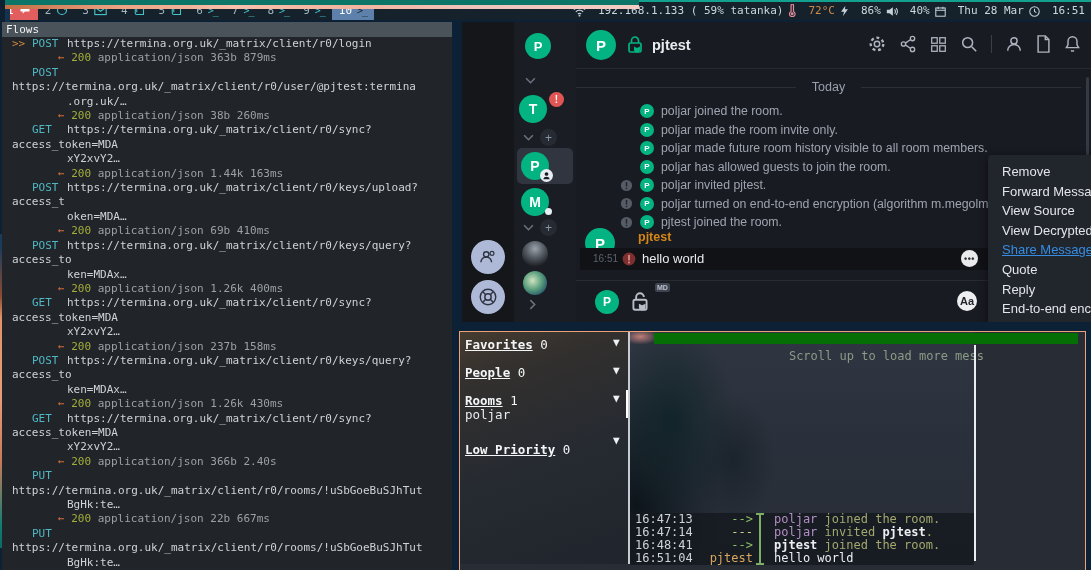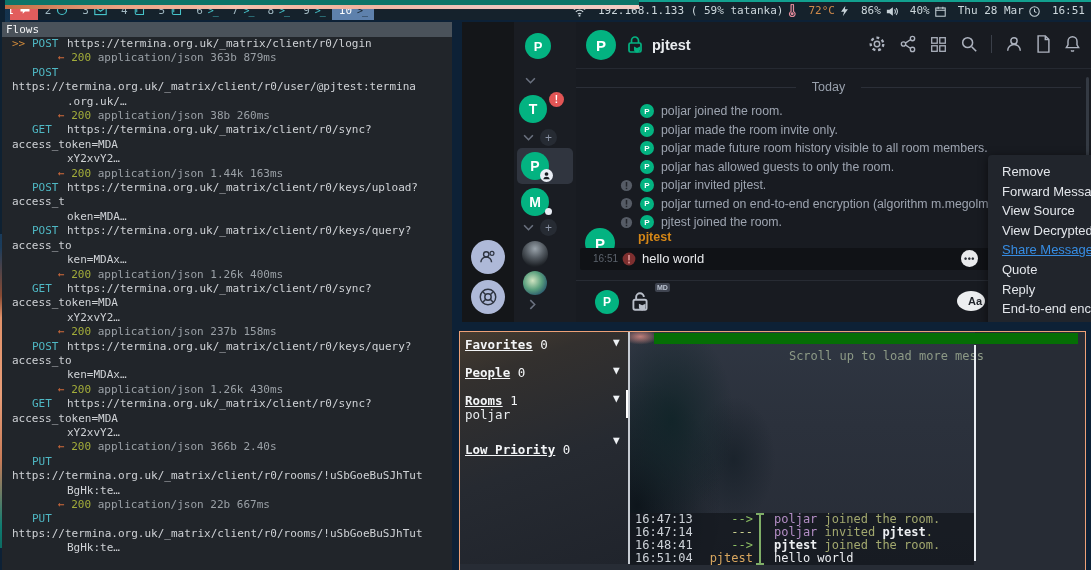--- a/index.html
+++ b/index.html
@@ -68,21 +68,21 @@
   .ev-shield{width:13px;height:13px;flex:0 0 auto;color:#7a8089;}
   #msg-name{font-size:12.5px;font-weight:bold;color:#d48617;}
   #hl-row{left:118px;top:226px;width:505px;height:22px;background:#101216;border-radius:2px;}
   #msg-time{font-size:10px;color:#5c636d;}
   .red-shield{color:#a33e3e;}
   #msg-text{font-size:13px;color:#e8eaec;}
   #dots-btn{width:17px;height:17px;border-radius:50%;background:#e9eaec;color:#2a2e35;display:flex;align-items:center;justify-content:center;font-size:9px;font-weight:bold;letter-spacing:.5px;}
   #composer-line{left:114px;top:258px;width:515px;height:1px;background:#272b33;}
   #md-badge{background:#3f4450;color:#b9c2d0;font-size:7px;padding:1px 2px;border-radius:2px;font-weight:bold;}
   #composer-ph{font-size:13.5px;color:#5f646d;}
-  #aa-btn{width:20px;height:20px;border-radius:50%;background:#eceef0;color:#1f2329;display:flex;align-items:center;justify-content:center;font-size:11px;font-weight:bold;padding-left:8px;}
+  #aa-btn{width:20px;height:20px;border-radius:50%;background:#eceef0;color:#1f2329;display:flex;align-items:center;justify-content:center;font-size:11px;font-weight:bold;}
   #riot-scroll{right:2px;top:55px;width:3px;height:160px;background:#343a43;border-radius:2px;}
   #ctx-menu{left:526px;top:133px;width:140px;background:#21252c;border-radius:4px;
             box-shadow:0 2px 10px rgba(0,0,0,.55);padding:7px 0 7px 14px;}
   .mi{font-size:13px;line-height:19.6px;color:#e2e5ea;white-space:nowrap;}
   .mlink{color:#368ce2;text-decoration:underline;}
 
   
   #quat{left:459px;top:331px;width:627px;height:255px;background:#272c35;border:1px solid #eda177;
         box-sizing:border-box;overflow:hidden;font-family:"DejaVu Sans Mono",monospace;}
   #qlist{left:0;top:0;width:168px;height:232px;border-right:2px solid #c6cbd2;box-sizing:content-box;
@@ -258,20 +258,23 @@
           <div class="l3">
             <span class="arr">←</span> <span class="code">200</span> <span class="meta">application/json 1.44k 163ms</span>
           </div>
         </div>
 
         <div class="flow">
           <div class="l1">
             <span class="mk"></span><span class="mt">POST</span><span class="u">https://termina.org.uk/_matrix/client/r0/keys/upload?access_t</span>
           </div>
           <div class="l2">oken=MDA…</div>
+          <div class="l3">
+            <span class="arr">←</span> <span class="code">200</span> <span class="meta">application/json 69b 410ms</span>
+          </div>
         </div>
 
         <div class="flow">
           <div class="l1">
             <span class="mk"></span><span class="mt">POST</span><span class="u">https://termina.org.uk/_matrix/client/r0/keys/query?access_to</span>
           </div>
           <div class="l2">ken=MDAx…</div>
           <div class="l3">
             <span class="arr">←</span> <span class="code">200</span> <span class="meta">application/json 1.26k 400ms</span>
           </div>
@@ -466,21 +469,21 @@
           <span class="txt">poljar made future room history visible to all room members.</span>
         </div>
 
         <div class="ev">
           <svg class="ev-shield" width="13" height="13" viewBox="0 0 14 14" style="visibility: hidden;">
             <circle cx="7" cy="7" r="6" fill="#565c66"></circle>
             <rect x="6.2" y="3.2" width="1.6" height="5" fill="#23262c"></rect>
             <rect x="6.2" y="9.4" width="1.6" height="1.6" fill="#23262c"></rect>
           </svg>
           <span class="avatar mini-av">P</span>
-          <span class="txt">poljar has allowed guests to only the room.</span>
+          <span class="txt">poljar has allowed guests to join the room.</span>
         </div>
 
         <div class="ev">
           <svg class="ev-shield" width="13" height="13" viewBox="0 0 14 14">
             <circle cx="7" cy="7" r="6" fill="#565c66"></circle>
             <rect x="6.2" y="3.2" width="1.6" height="5" fill="#23262c"></rect>
             <rect x="6.2" y="9.4" width="1.6" height="1.6" fill="#23262c"></rect>
           </svg>
           <span class="avatar mini-av">P</span>
           <span class="txt">poljar invited pjtest.</span>

